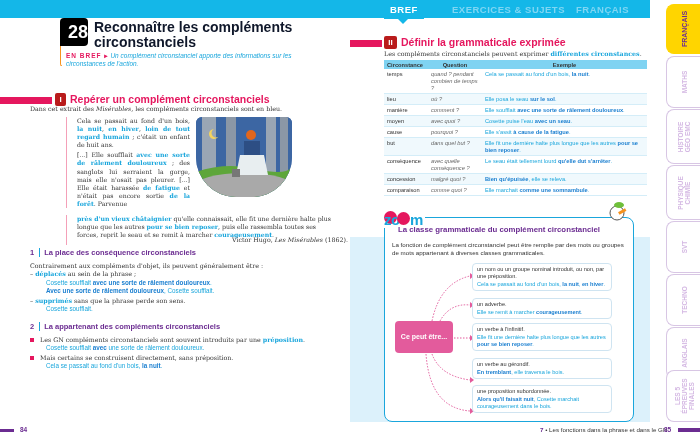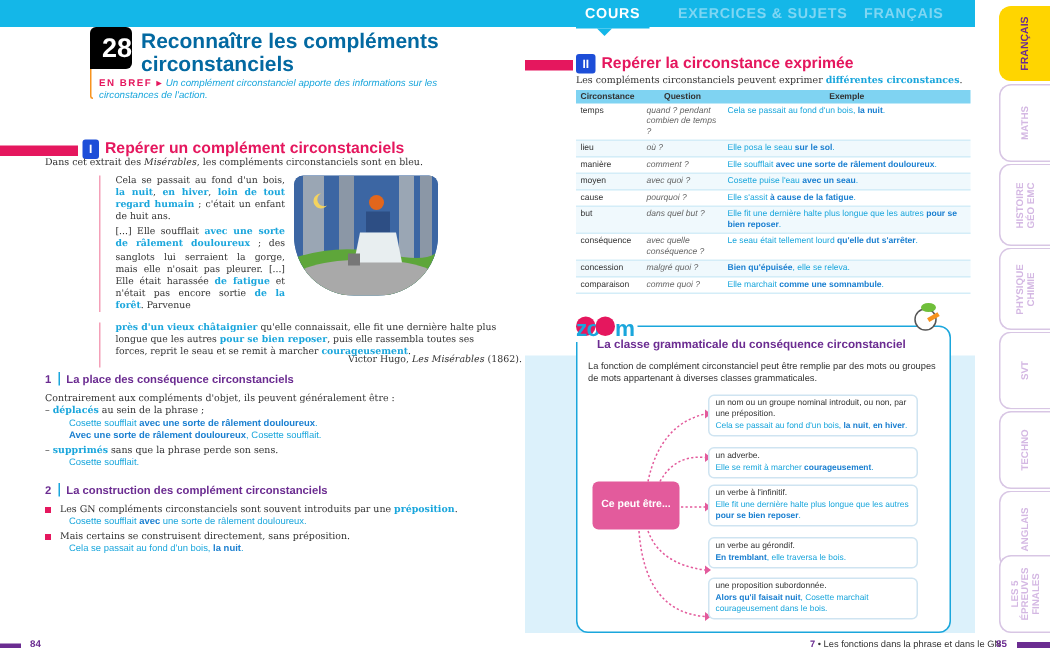--- a/index.html
+++ b/index.html
@@ -1,27 +1,27 @@
 <!DOCTYPE html>
 <html><head>
 <meta charset="utf-8">
 <style>
 *{box-sizing:border-box;margin:0;padding:0}
 body{width:700px;height:448px;overflow:hidden;background:#fff;font-family:"DejaVu Serif",serif;position:relative;color:#333}
 .topbar{position:absolute;left:0;top:0;width:650px;height:18px;background:#14b7e8}
 .blue{color:#1aa6dc}
 
 .chap-num{position:absolute;left:60px;top:18px;width:28px;height:28px;background:#000000;border-radius:4px 4px 4px 0;color:#fff;font:bold 18px "Liberation Sans",sans-serif;text-align:right;line-height:28px}
-.chap-title{position:absolute;left:94px;top:20px;width:240px;font:bold 14px/15px "Liberation Sans",sans-serif;color:#0369a1}
+.chap-title{position:absolute;left:94px;top:20px;width:240px;font:bold 14px/15px "Liberation Sans",sans-serif;color:#0f172a}
 .enbref-line{position:absolute;left:60px;top:46px;width:2px;height:20px;border-left:1px solid #f7931e;border-bottom:1px solid #f7931e;border-radius:0 0 0 6px}
 .enbref{position:absolute;left:66px;top:52px;width:240px;font:italic 6.5px/8px "Liberation Sans",sans-serif;color:#1aa6dc}
 .enbref b{font-style:normal;color:#e5175e;letter-spacing:1px}
 
 .sec-bar{position:absolute;height:7px;background:#e5175e}
-.sec-badge{position:absolute;width:11px;height:13px;background:#1d4ed8;color:#fff;font:bold 8px "Liberation Sans",sans-serif;text-align:center;line-height:13px;border-radius:2px}
+.sec-badge{position:absolute;width:11px;height:13px;background:#b91c1c;color:#fff;font:bold 8px "Liberation Sans",sans-serif;text-align:center;line-height:13px;border-radius:2px}
 .sec-title{position:absolute;font:bold 10.5px "Liberation Sans",sans-serif;color:#e5175e;white-space:nowrap}
 .p{position:absolute;font-size:6.3px;line-height:8px}
 .quote{position:absolute;left:66px;top:117px;width:124px;border-left:1px solid #f4a0b8;padding-left:10px;font-size:6.2px;line-height:8.1px;text-align:justify}
 .quote-tail{position:absolute;left:66px;top:215px;width:270px;border-left:1px solid #f4a0b8;padding-left:10px;font-size:6.2px;line-height:8.1px;height:30px}
 .illus{position:absolute;left:196px;top:117px;width:96px;height:80px;border-radius:6px 6px 40px 40px;overflow:hidden;background:#3e6aa5}
 .sub-h{position:absolute;font:bold 7.5px "Liberation Sans",sans-serif;color:#6b2c91;white-space:nowrap}
 .sub-h .n{color:#6b2c91;padding-right:5px;border-right:1px solid #1aa6dc;margin-right:4px}
 .ex{position:absolute;font:6.3px/8px "Liberation Sans",sans-serif;color:#1aa6dc;white-space:nowrap}
 .ex b{color:#1a7fd0}
 .bullet{position:absolute;width:4px;height:4px;background:#e5175e}
@@ -58,21 +58,21 @@
 .side.active span{color:#6b2c91;font-size:7px}
 .footer-r{position:absolute;left:540px;top:426px;font:6.2px "Liberation Sans",sans-serif;color:#333}
 .footer-r .n{color:#6b2c91;font-weight:bold}
 .pagenum-r{position:absolute;left:678px;top:428px;width:22px;height:4px;background:#6b2c91}
 </style>
 </head>
 <body>
 
 <div class="topbar"></div>
 
-<div class="nav-tab active" style="left:384px">COURS</div>
+<div class="nav-tab active" style="left:384px">BREF</div>
 <div class="nav-tab" style="left:452px">EXERCICES &amp; SUJETS</div>
 <div class="nav-tab" style="left:576px">FRANÇAIS</div>
 
 <div>
   <div class="chap-num">28</div>
   <div class="chap-title">Reconnaître les compléments circonstanciels</div>
   <div class="enbref-line"></div>
   <div class="enbref"><b>EN BREF ▸</b> <span>Un complément circonstanciel apporte des informations sur les circonstances de l'action.</span></div>
 
   <div class="sec-bar" style="left:0;top:97px;width:52px"></div>
@@ -110,35 +110,35 @@
   </div>
 
   <div class="sub-h" style="left:30px;top:248px"><span class="n">1</span><span>La place des conséquence circonstanciels</span></div>
   <div class="p" style="left:30px;top:262px;width:310px">Contrairement aux compléments d'objet, ils peuvent généralement être :</div>
   <div class="p" style="left:30px;top:270px;width:310px">– <b class="blue">déplacés</b><span> au sein de la phrase ;</span></div>
   <div class="ex" style="left:46px;top:279px"><span>Cosette soufflait </span><b>avec une sorte de râlement douloureux</b><span>.</span></div>
   <div class="ex" style="left:46px;top:287px"><b>Avec une sorte de râlement douloureux</b><span>, Cosette soufflait.</span></div>
   <div class="p" style="left:30px;top:297px;width:310px">– <b class="blue">supprimés</b><span> sans que la phrase perde son sens.</span></div>
   <div class="ex" style="left:46px;top:305px">Cosette soufflait.</div>
 
-  <div class="sub-h" style="left:30px;top:322px"><span class="n">2</span><span>La construction des complément circonstanciels</span></div>
+  <div class="sub-h" style="left:30px;top:322px"><span class="n">2</span><span>La appartenant des compléments circonstanciels</span></div>
   <div class="bullet" style="left:30px;top:338px"></div>
   <div class="p" style="left:40px;top:336px;width:300px"><span>Les GN compléments circonstanciels sont souvent introduits par une </span><b class="blue">préposition</b><span>.</span></div>
   <div class="ex" style="left:46px;top:344px"><span>Cosette soufflait </span><b>avec</b><span> une sorte de râlement douloureux.</span></div>
   <div class="bullet" style="left:30px;top:356px"></div>
   <div class="p" style="left:40px;top:354px;width:300px">Mais certains se construisent directement, sans préposition.</div>
   <div class="ex" style="left:46px;top:362px"><span>Cela se passait au fond d'un bois, </span><b>la nuit</b><span>.</span></div>
 
   <div class="pagenum-l"></div>
   <div class="pn" style="left:20px;top:426px">84</div>
 </div>
 
 <div class="sec-bar" style="left:350px;top:40px;width:32px"></div>
 <div class="sec-badge" style="left:384px;top:36px;width:13px">II</div>
-<div class="sec-title" style="left:401px;top:36px">Repérer la circonstance exprimée</div>
+<div class="sec-title" style="left:401px;top:36px">Définir la grammaticale exprimée</div>
 <div class="p" style="left:384px;top:50px;width:265px;white-space:nowrap"><span>Les compléments circonstanciels peuvent exprimer </span><b class="blue">différentes circonstances</b><span>.</span></div>
 
 <table>
   <thead>
     <tr>
       <th style="width:44px">Circonstance</th>
       <th class="c" style="width:54px">Question</th>
       <th class="c">Exemple</th>
     </tr>
   </thead>
@@ -187,21 +187,21 @@
         <td>comparaison</td>
         <td class="q">comme quoi ?</td>
         <td class="e"><span>Elle marchait </span><b>comme une somnambule</b><span>.</span></td>
       </tr>
     </tbody>
 </table>
 
 <div class="zoom-bg"></div>
 <div class="zoom-box"></div>
 <div class="zoom-logo"><span>zo</span><span class="o" style="display:inline-block;width:13px;height:13px;border-radius:50%;background:#e5175e"></span><span style="width:auto;height:auto;background:none;border-radius:0">m</span></div>
-<div class="zoom-title">La classe grammaticale du conséquence circonstanciel</div>
+<div class="zoom-title">La classe grammaticale du complément circonstanciel</div>
 <div class="zoom-intro">La fonction de complément circonstanciel peut être remplie par des mots ou groupes de mots appartenant à diverses classes grammaticales.</div>
 
 <svg style="position:absolute;left:420px;top:268px" width="60" height="155">
   <g fill="none" stroke="#e35b9c" stroke-width="1" stroke-dasharray="1.5,1.5">
     <path d="M12 53 Q20 15 50 8"></path>
     <path d="M20 53 Q30 35 50 37"></path>
     <path d="M34 70 L50 70"></path>
     <path d="M12 86 Q20 108 50 112"></path>
     <path d="M6 86 Q10 140 50 143"></path>
   </g>

